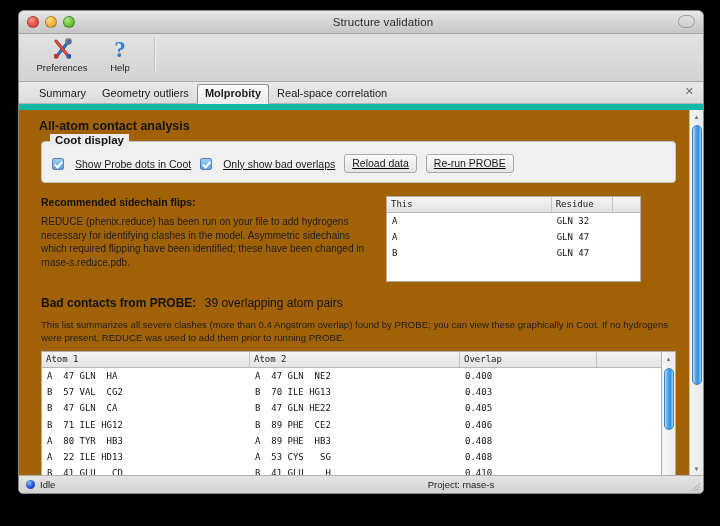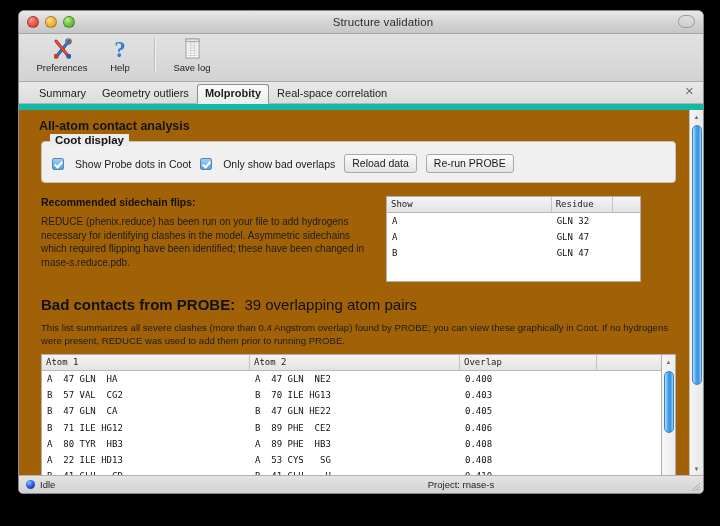--- a/index.html
+++ b/index.html
@@ -171,20 +171,21 @@
   }
 
   
   .groupbox {
     border: 1px solid #c4c4c4;
     border-radius: 4px;
     background: #f0f0f0;
     margin: 0 3px 0 6px;
     padding: 6px 10px 9px 10px;
     position: relative;
+    text-decoration: underline;
   }
   .groupbox-title {
     position: absolute;
     top: -8px;
     left: 8px;
     background: #ececec;
     padding: 0 5px;
     font-size: 11.5px;
     font-weight: bold;
     color: #141414;
@@ -293,21 +294,21 @@
   .flips .lv-th.c1 { width: 166px; }
   .flips .lv-th.c2 { width: 62px; }
   .flips .lv-th.c3 { width: 27px; border-right: none; }
   .flips .lv-td.c1 { width: 166px; }
   .flips .lv-td.c2 { width: 62px; }
   .flips .lv-td.c3 { width: 27px; }
 
   
   .badhead {
     margin: 14px 3px 0 6px;
-    font-size: 15px;
+    font-size: 12px;
     color: #111;
   }
   .badhead b { font-weight: bold; }
   .badpara {
     margin: 8px 3px 0 6px;
     font-size: 9.6px;
     color: #1c1c1c;
     line-height: 13px;
   }
   .contacts-wrap {
@@ -439,39 +440,20 @@
       <div class="tool-ico">
         <svg width="22" height="24" viewBox="0 0 22 24">
           <text x="11" y="20" font-family="Liberation Serif, serif" font-size="23" font-weight="bold" text-anchor="middle" fill="#2f7fd0">?</text>
         </svg>
       </div>
       <div class="tool-label">Help</div>
     </div>
 
     <div class="tool-sep"></div>
 
-    <div class="tool-btn">
-      <div class="tool-ico">
-        <svg width="22" height="24" viewBox="0 0 22 24">
-          <rect x="5" y="2" width="13" height="19" fill="#fbfbfb" stroke="#9a9a9a" stroke-width="1"></rect>
-          <g stroke="#c9c9c9" stroke-width="0.8">
-            <line x1="6.5" y1="6" x2="16.5" y2="6"></line>
-            <line x1="6.5" y1="8.5" x2="16.5" y2="8.5"></line>
-            <line x1="6.5" y1="11" x2="16.5" y2="11"></line>
-            <line x1="6.5" y1="13.5" x2="16.5" y2="13.5"></line>
-            <line x1="6.5" y1="16" x2="16.5" y2="16"></line>
-            <line x1="6.5" y1="18.5" x2="16.5" y2="18.5"></line>
-            <line x1="9.8" y1="4.5" x2="9.8" y2="19.5"></line>
-            <line x1="13.2" y1="4.5" x2="13.2" y2="19.5"></line>
-          </g>
-          <rect x="5" y="2" width="13" height="2.6" fill="#dfe6ef" stroke="#9a9a9a" stroke-width="0.8"></rect>
-        </svg>
-      </div>
-      <div class="tool-label">Save log</div>
-    </div>
 
   </div>
 
   <div class="tabbar">
     <div class="tab">Summary</div>
     <div class="tab">Geometry outliers</div>
     <div class="tab active">Molprobity</div>
     <div class="tab">Real-space correlation</div>
     <div class="tab-close">✕</div>
   </div>
@@ -498,21 +480,21 @@
       </div>
 
       <div class="twocol">
         <div class="leftcol">
           <div class="sub-head">Recommended sidechain flips:</div>
           <p class="para">REDUCE (phenix.reduce) has been run on your file to add hydrogens necessary for identifying clashes in the model.  Asymmetric sidechains which required flipping have been identified; these have been changed in rnase-s.reduce.pdb.</p>
         </div>
 
         <div class="listview flips">
           <div class="lv-head">
-            <div class="lv-th c1">Show</div>
+            <div class="lv-th c1">This</div>
             <div class="lv-th c2">Residue</div>
             <div class="lv-th c3"></div>
           </div>
           <div class="lv-body">
             <div class="lv-row">
               <div class="lv-td c1">A</div>
               <div class="lv-td c2">GLN 32</div>
               <div class="lv-td c3"></div>
             </div>
             <div class="lv-row">

